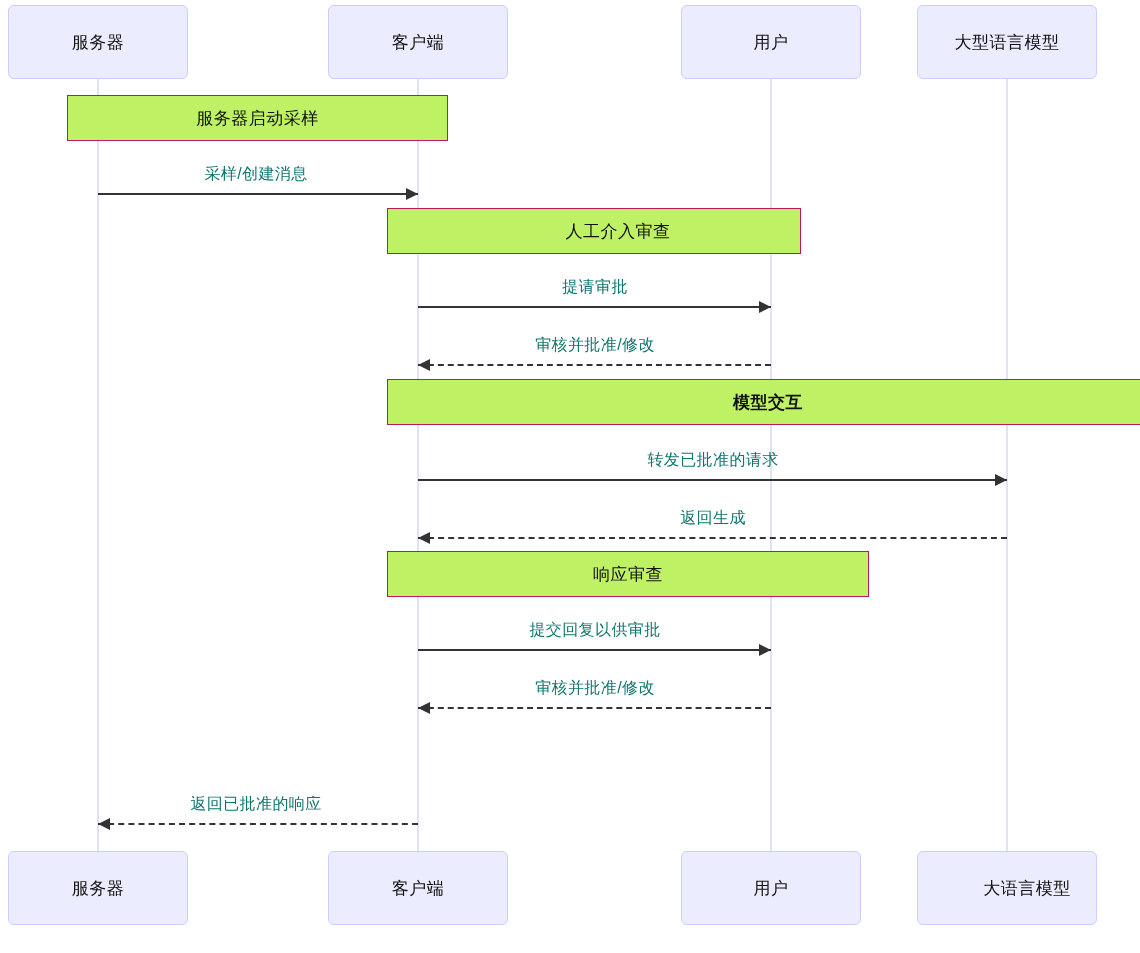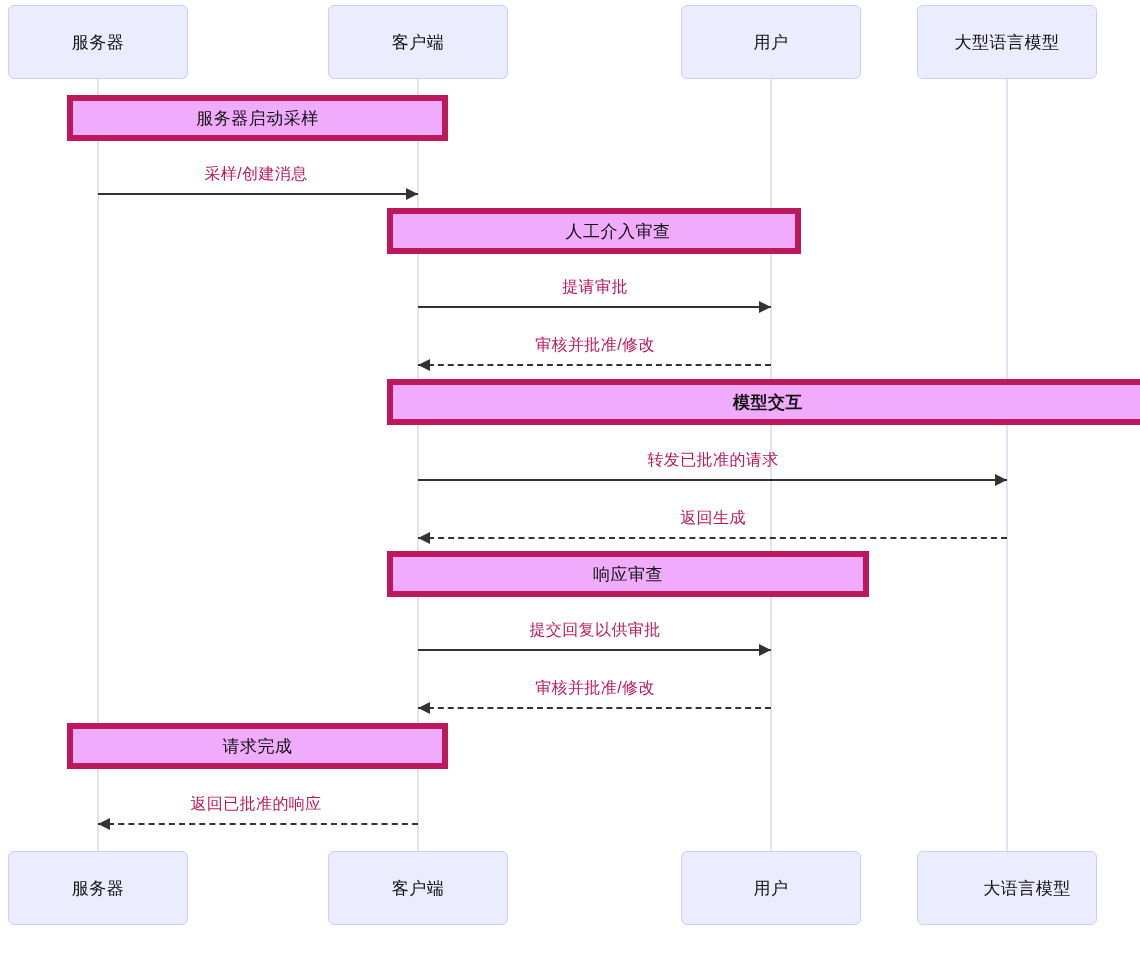--- a/index.html
+++ b/index.html
@@ -35,22 +35,22 @@
     align-items: center;
     justify-content: center;
     color: #111111;
     font-size: 17px;
     letter-spacing: 0.5px;
   }
   
   .note-box {
     position: absolute;
     box-sizing: border-box;
-    background: #f0abfc;
-    border: 6px solid #be185d;
+    background: #bef264;
+    border: 1px solid #be185d;
     display: flex;
     align-items: center;
     justify-content: center;
     color: #111111;
     font-size: 17px;
     letter-spacing: 0.5px;
   }
   
   .msg-line {
     position: absolute;
@@ -69,21 +69,21 @@
   }
   .arrow-head.right {
     border-left: 12px solid #333333;
   }
   .arrow-head.left {
     border-right: 12px solid #333333;
   }
   .msg-label {
     position: absolute;
     transform: translateX(-50%);
-    color: #be185d;
+    color: #0f766e;
     font-size: 16px;
     white-space: nowrap;
     letter-spacing: 0.4px;
   }
 </style>
 </head>
 <body>
 
 <div id="diagram">
     <div class="lifeline" style="left: 97px; top: 79px; height: 772px;"></div>
@@ -143,16 +143,13 @@
     </div>
     <div class="note-box" style="left: 387px; top: 208px; width: 414px; height: 46px; padding-left: 48px;">
       <span>人工介入审查</span>
     </div>
     <div class="note-box" style="left: 387px; top: 379px; width: 762px; height: 46px; font-weight: bold;">
       <span>模型交互</span>
     </div>
     <div class="note-box" style="left: 387px; top: 551px; width: 482px; height: 46px;">
       <span>响应审查</span>
     </div>
-    <div class="note-box" style="left: 67px; top: 723px; width: 381px; height: 46px;">
-      <span>请求完成</span>
-    </div>
   </div>
 
 </body></html>

